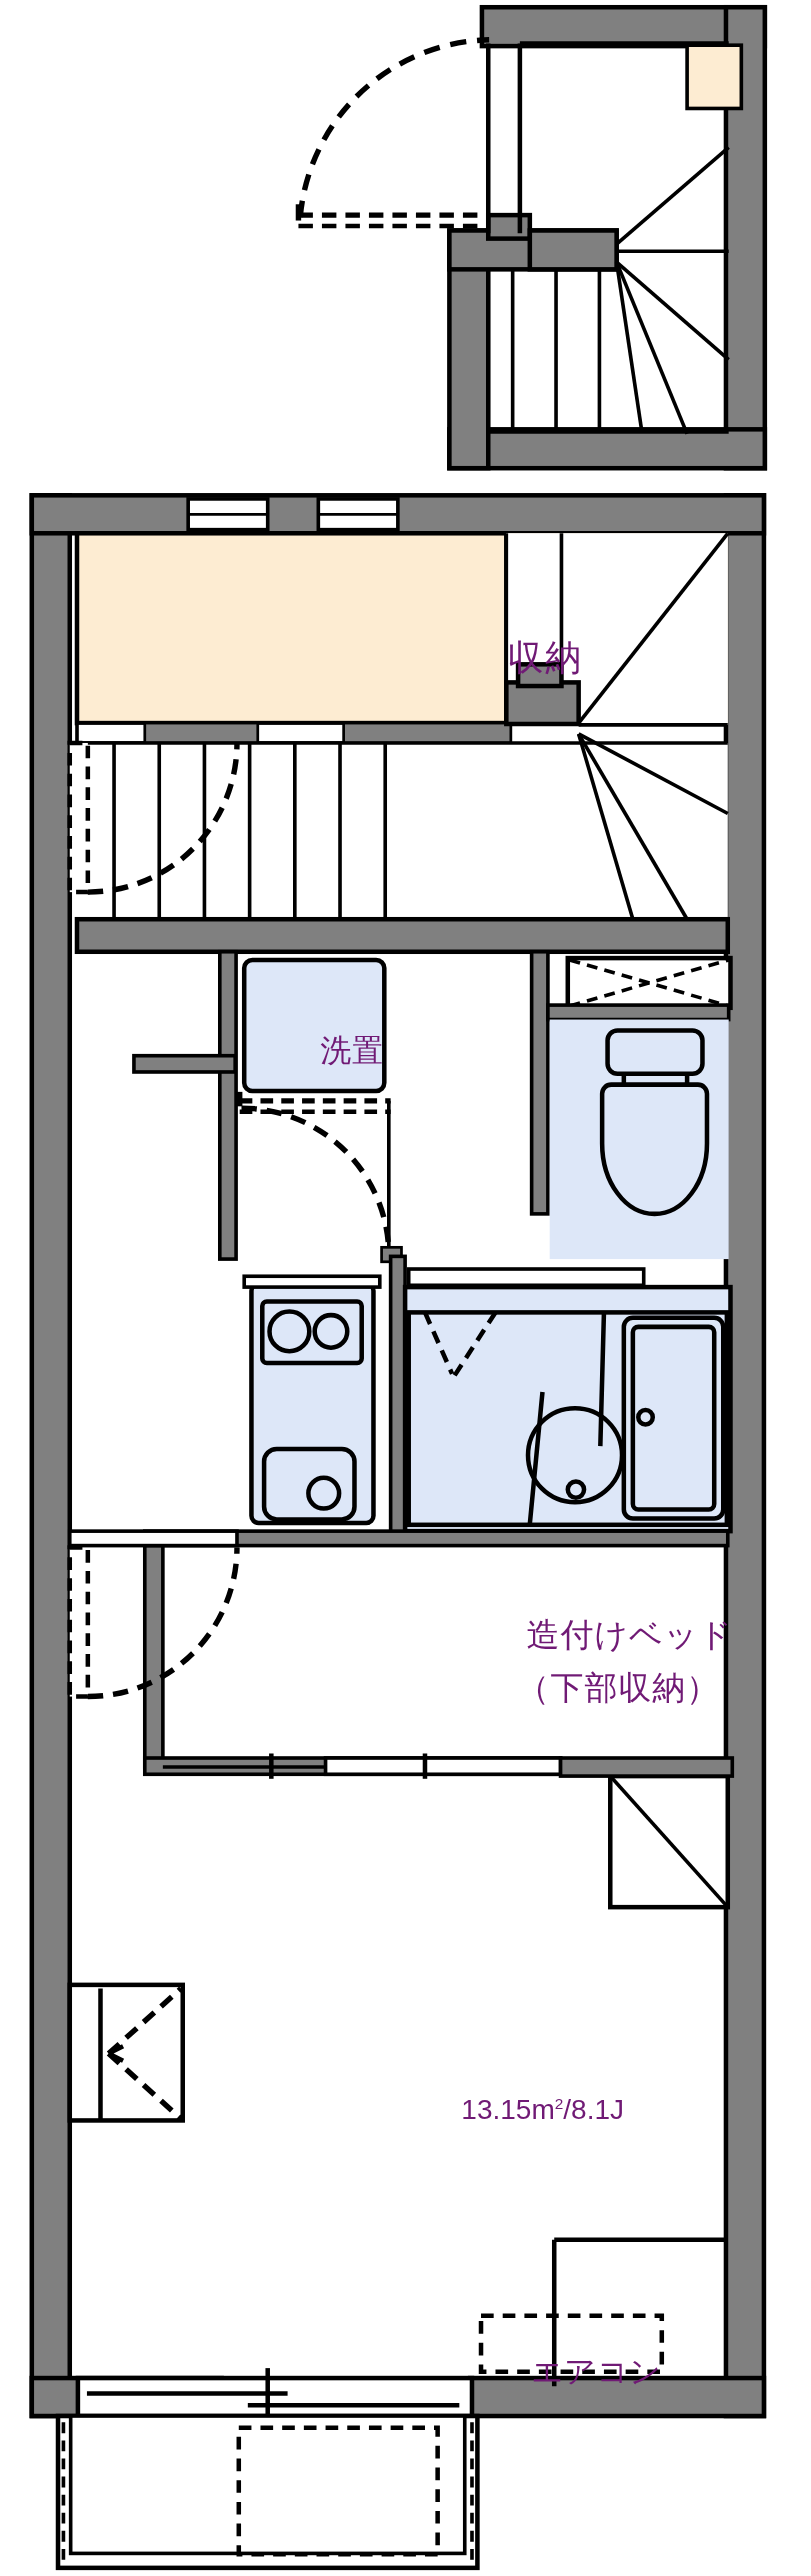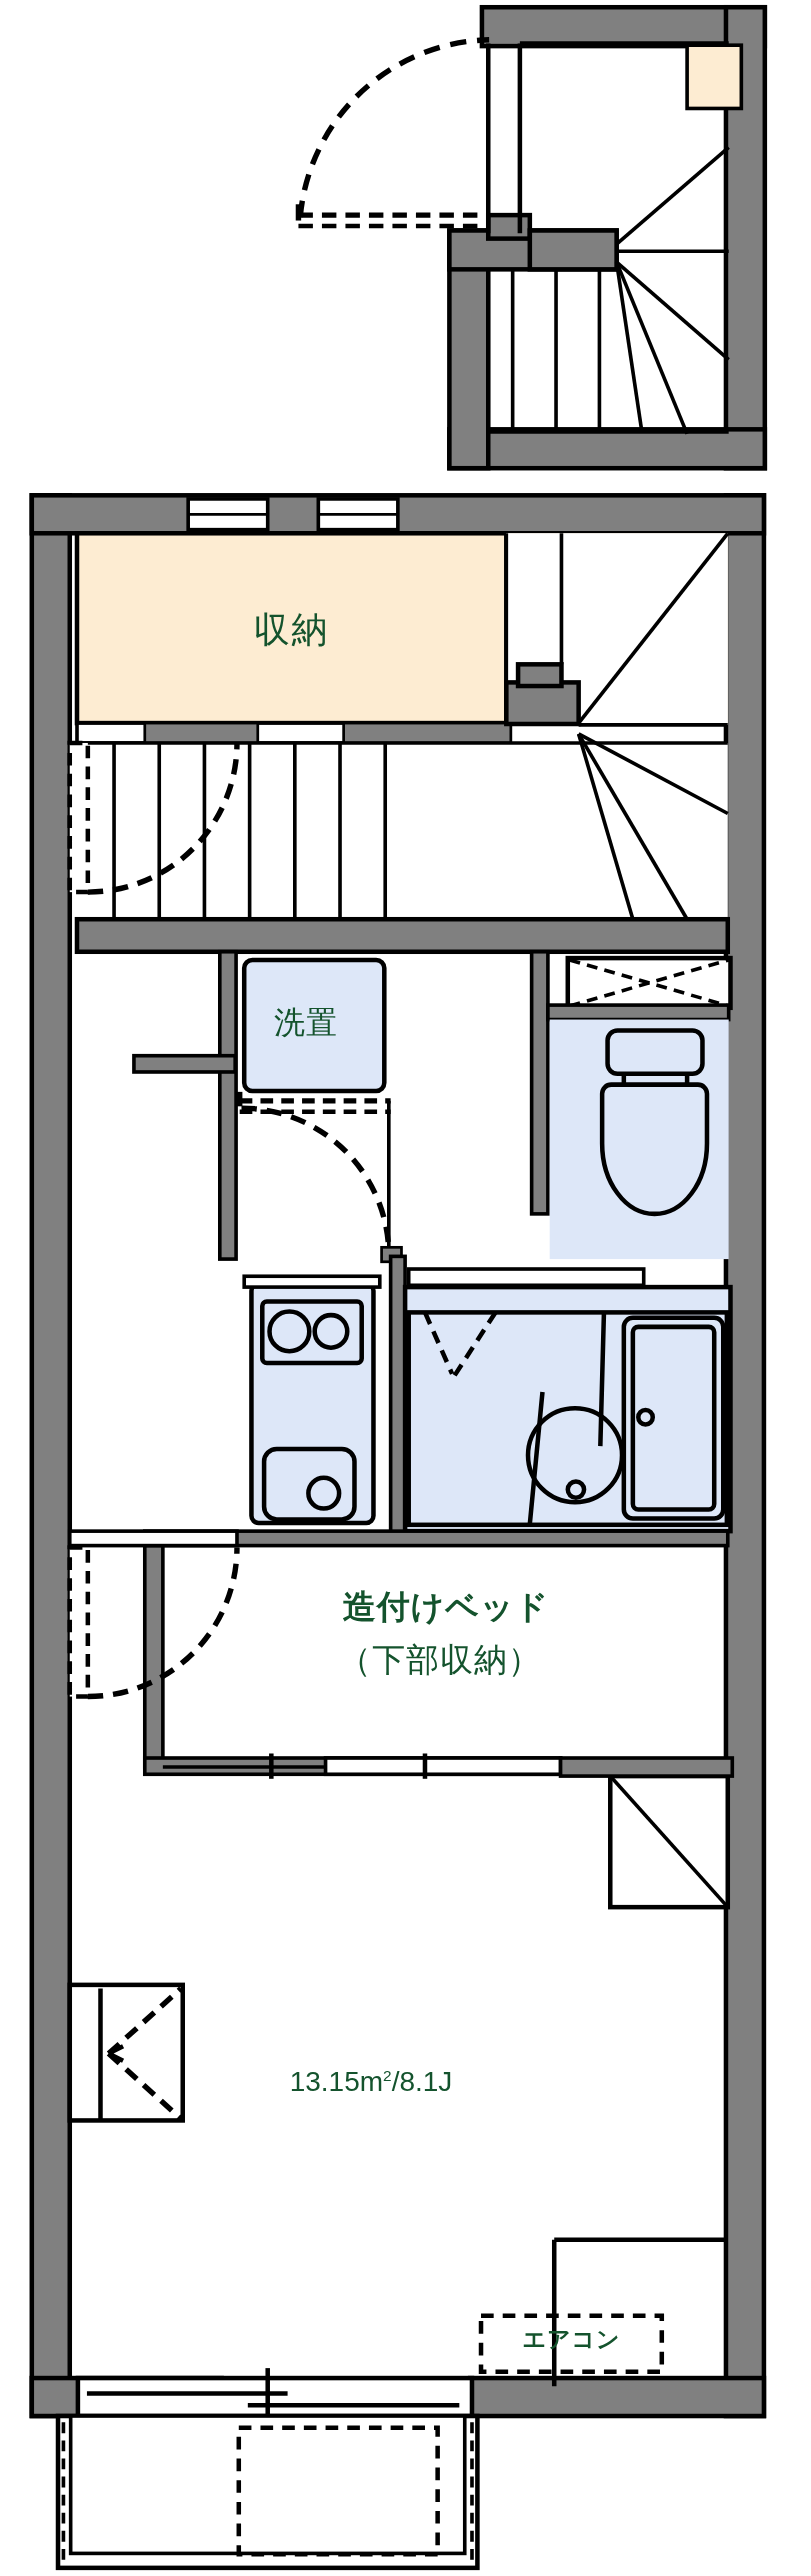--- a/index.html
+++ b/index.html
@@ -1,26 +1,26 @@
 <!DOCTYPE html>
 <html style="font-size:14.5px"><head>
 <meta charset="utf-8">
 <title>間取り図</title>
 <style>
   html,body{margin:0;padding:0;background:#ffffff;}
   body{font-family:"Liberation Sans","DejaVu Sans",sans-serif;}
   #stage{position:relative;width:812px;height:2576px;background:#ffffff;overflow:hidden;}
   #stage svg{position:absolute;left:0;top:0;}
-  .lbl{position:absolute;color:#14532d;text-align:center;white-space:nowrap;line-height:1.12;}
+  .lbl{position:absolute;color:#701a75;text-align:right;white-space:nowrap;line-height:1.12;margin-top:28px;}
   .lbl-storage{font-size:36px;letter-spacing:1.8px;}
   .lbl-wash{font-size:31px;letter-spacing:0.9px;}
   .lbl-bed{font-size:33px;letter-spacing:0.9px;}
   .lbl-room{font-size:45px;letter-spacing:1.8px;}
   .lbl-area{font-size:28px;letter-spacing:0px;}
-  .lbl-ac{font-size:23px;letter-spacing:0.9px;font-weight:bold;}
+  .lbl-ac{font-size:31px;letter-spacing:0.9px;}
   sup{font-size:0.55em;vertical-align:super;}
 </style>
 </head>
 <body>
 
 <div id="stage">
 
 <svg width="812" height="2576" viewBox="0 0 898 2850" xmlns="http://www.w3.org/2000/svg">
 
   <g>
@@ -252,23 +252,23 @@
       <rect x="78" y="2673" width="436" height="152" fill="#ffffff" stroke="#000" stroke-width="4"></rect>
       <line x1="70" y1="2680" x2="70" y2="2834" stroke="#000" stroke-width="4" stroke-dasharray="12,8"></line>
       <line x1="522" y1="2680" x2="522" y2="2834" stroke="#000" stroke-width="4" stroke-dasharray="12,8"></line>
       <rect x="264" y="2686" width="220" height="140" fill="none" stroke="#000" stroke-width="5" stroke-dasharray="14,10"></rect>
     </g>
   </g>
 </svg>
 
 <div class="lbl lbl-storage" style="left:0;top:610px;width:583px;">収納</div>
 
-<div class="lbl lbl-wash" style="left:236px;top:1006px;width:140px;">洗置</div>
-
-<div class="lbl lbl-bed" style="left:166px;top:1589px;width:560px;font-weight:bold;">造付けベッド</div>
+<div class="lbl lbl-wash" style="left:244px;top:1006px;width:140px;">洗置</div>
+
+<div class="lbl lbl-bed" style="left:173px;top:1589px;width:560px;">造付けベッド</div>
 <div class="lbl lbl-bed" style="left:160px;top:1642px;width:560px;">（下部収納）</div>
 
 
 <div class="lbl lbl-area" style="left:118px;top:2066px;width:506px;">
   <span>13.15</span><span>m</span><sup>2</sup><span>/</span><span>8.1</span><span>J</span>
 </div>
 
 <div class="lbl lbl-ac" style="left:481px;top:2327px;width:181px;">エアコン</div>
 
 </div>

